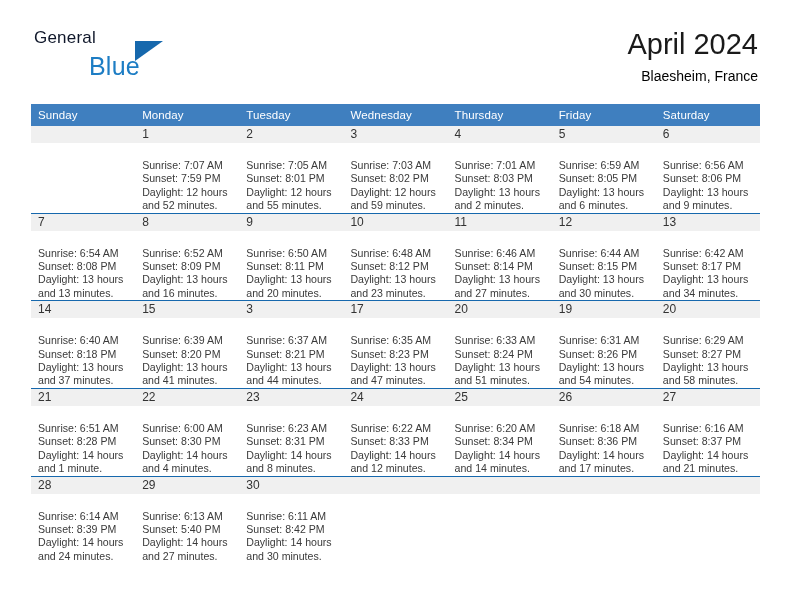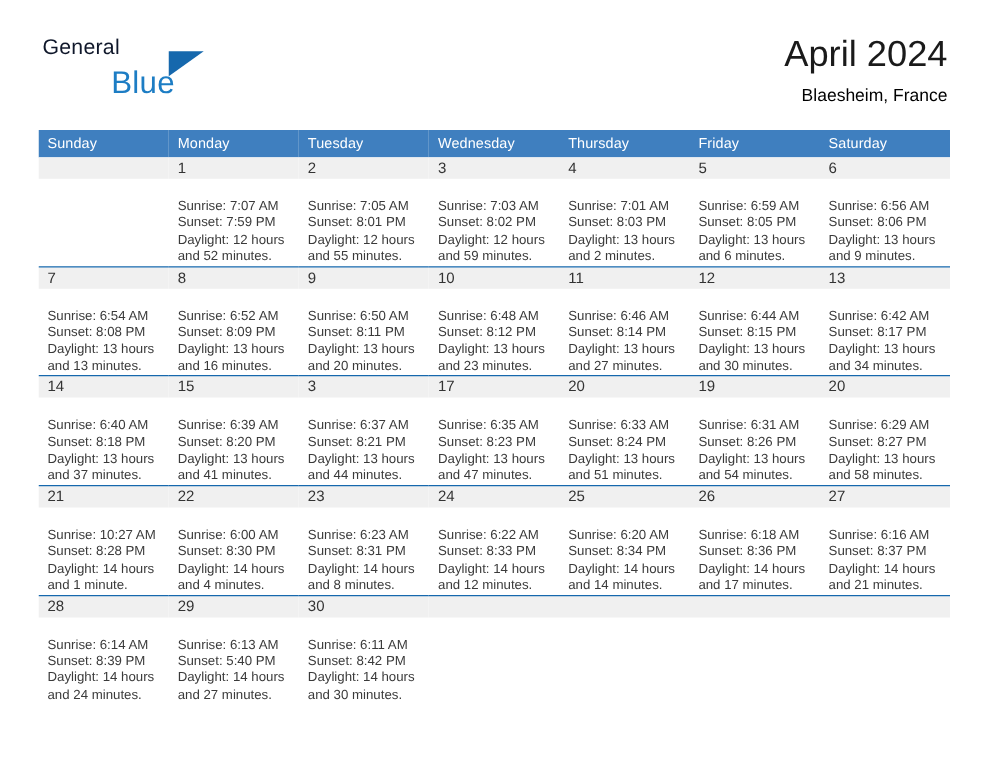--- a/index.html
+++ b/index.html
@@ -362,21 +362,21 @@
               <div>Sunset: 8:27 PM</div>
               <div>Daylight: 13 hours</div>
               <div>and 58 minutes.</div>
             </div>
           </td>
         </tr>
         <tr class="week">
           <td class="daycell">
             <div class="daynum-band">21</div>
             <div class="details">
-              <div>Sunrise: 10:27 AM</div>
+              <div>Sunrise: 6:51 AM</div>
               <div>Sunset: 8:28 PM</div>
               <div>Daylight: 14 hours</div>
               <div>and 1 minute.</div>
             </div>
           </td>
           <td class="daycell">
             <div class="daynum-band">22</div>
             <div class="details">
               <div>Sunrise: 6:00 AM</div>
               <div>Sunset: 8:30 PM</div>

